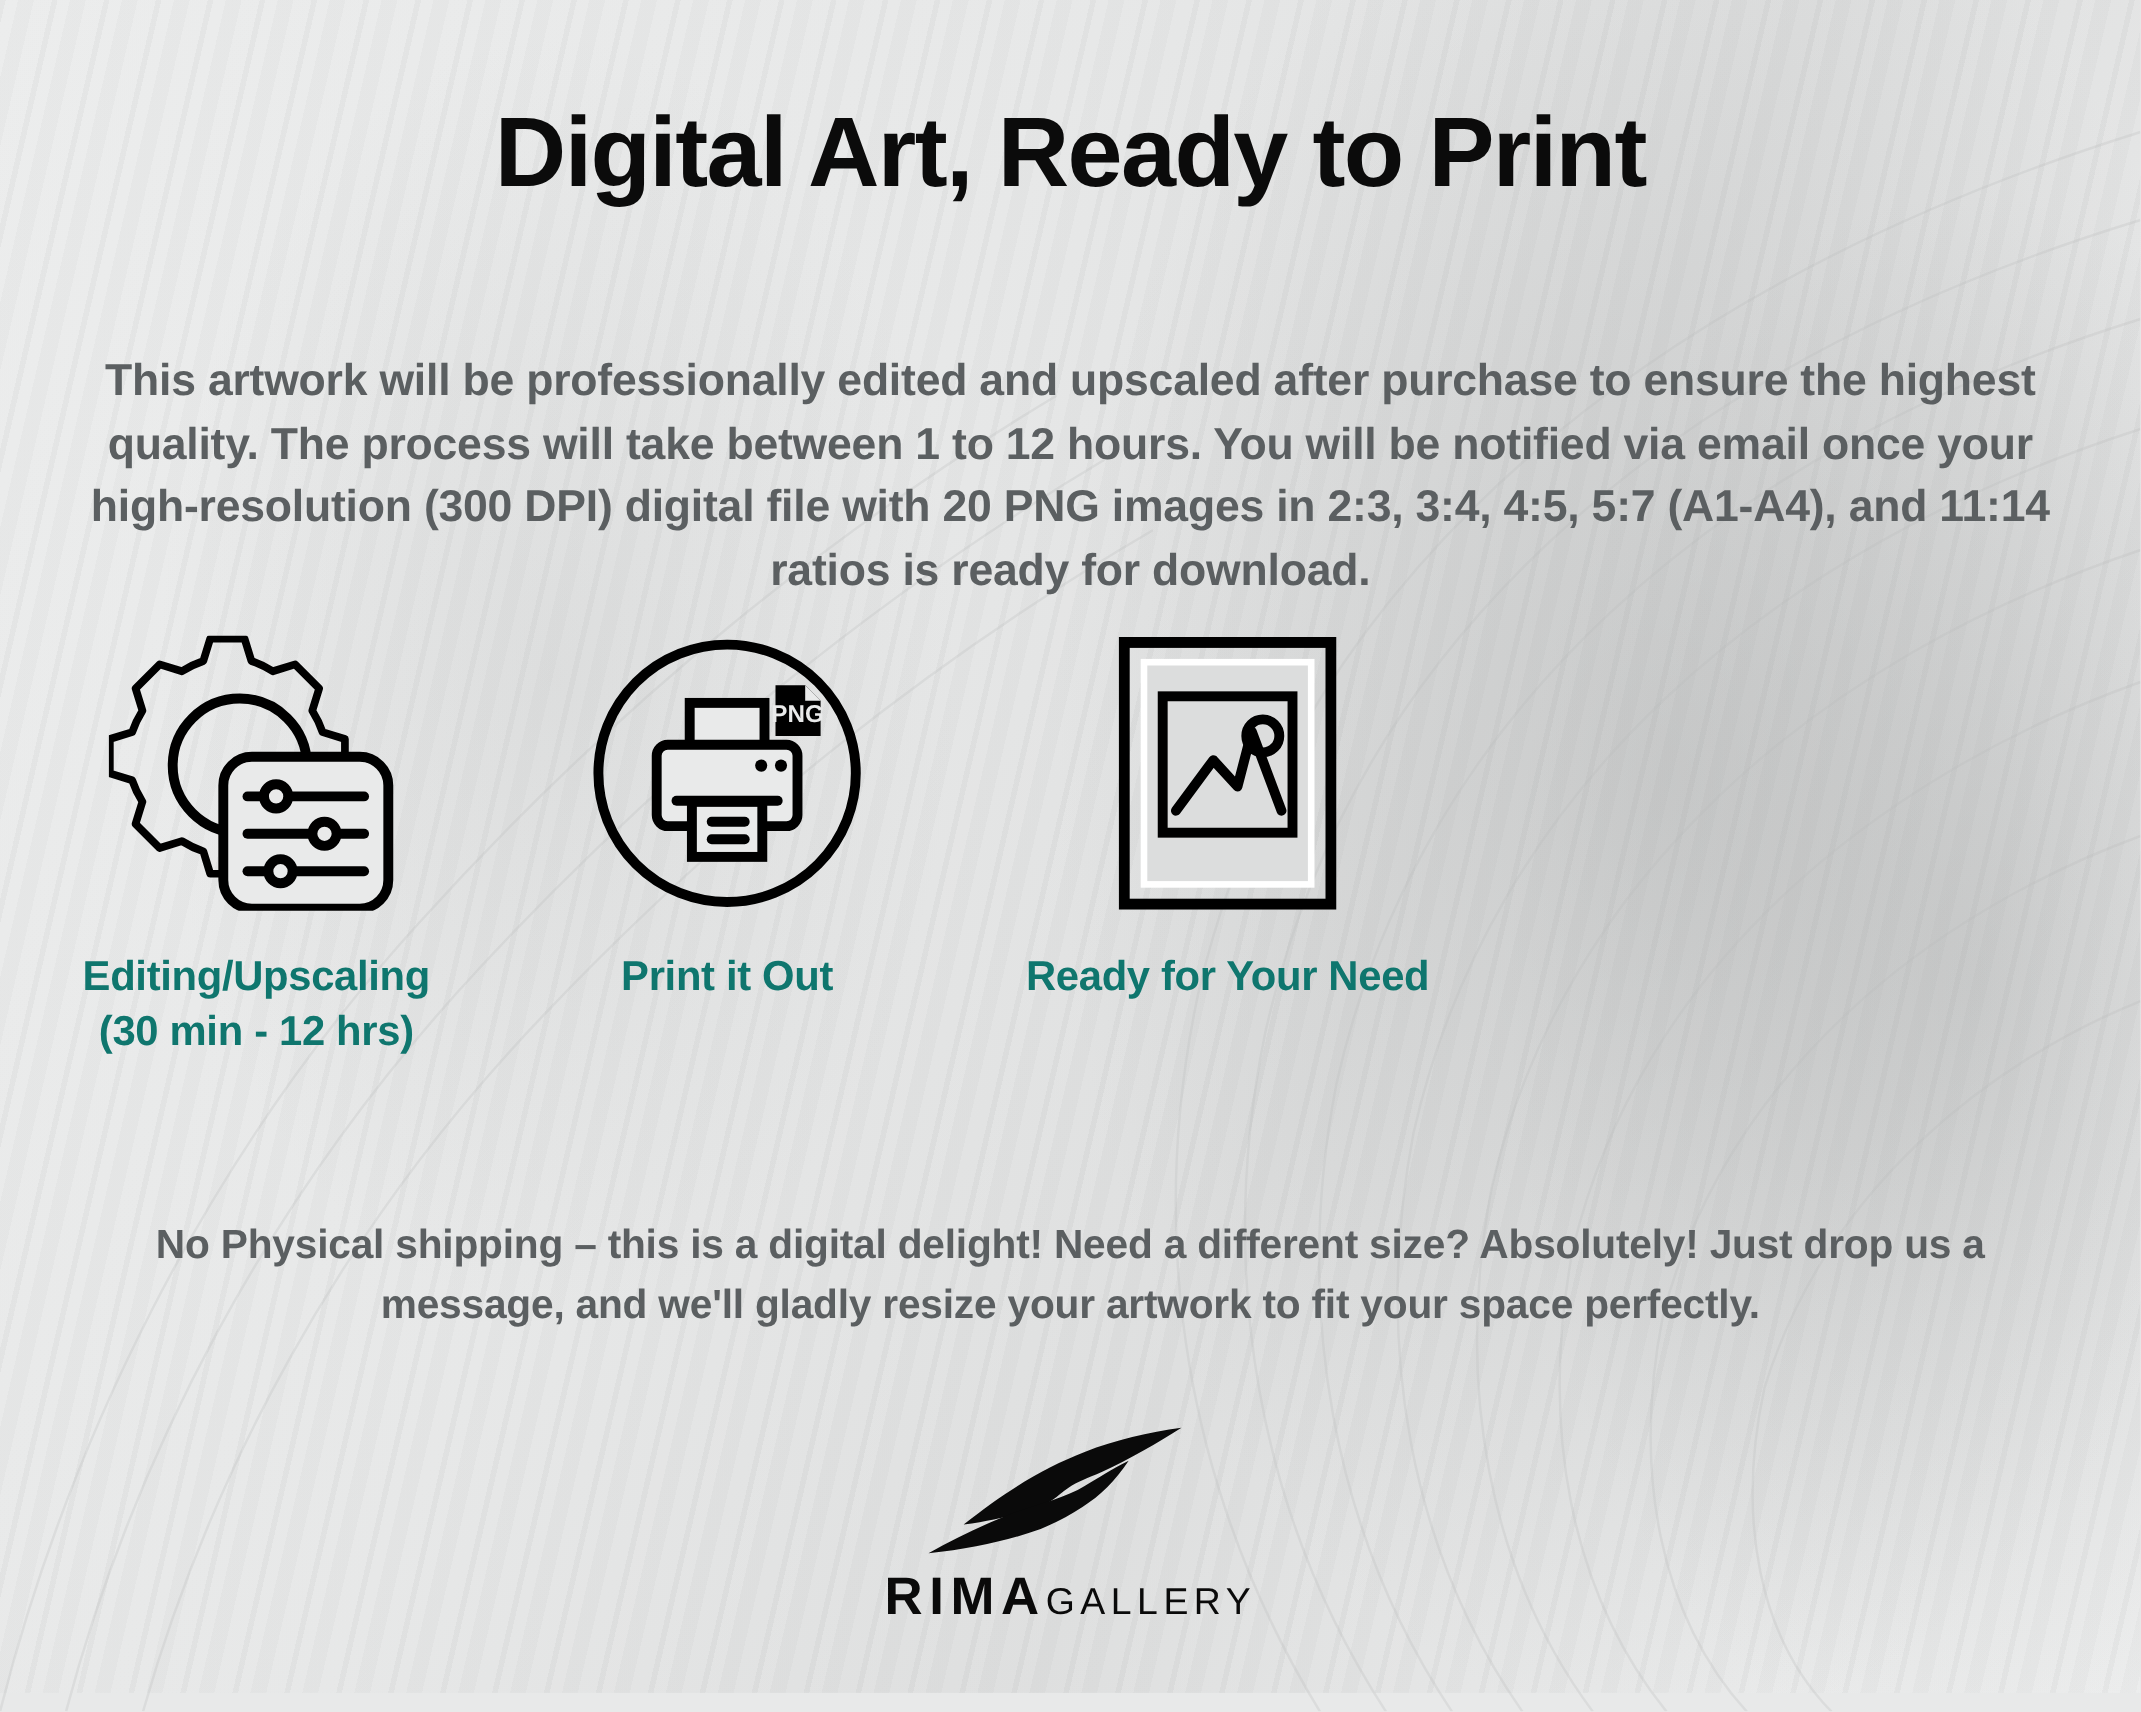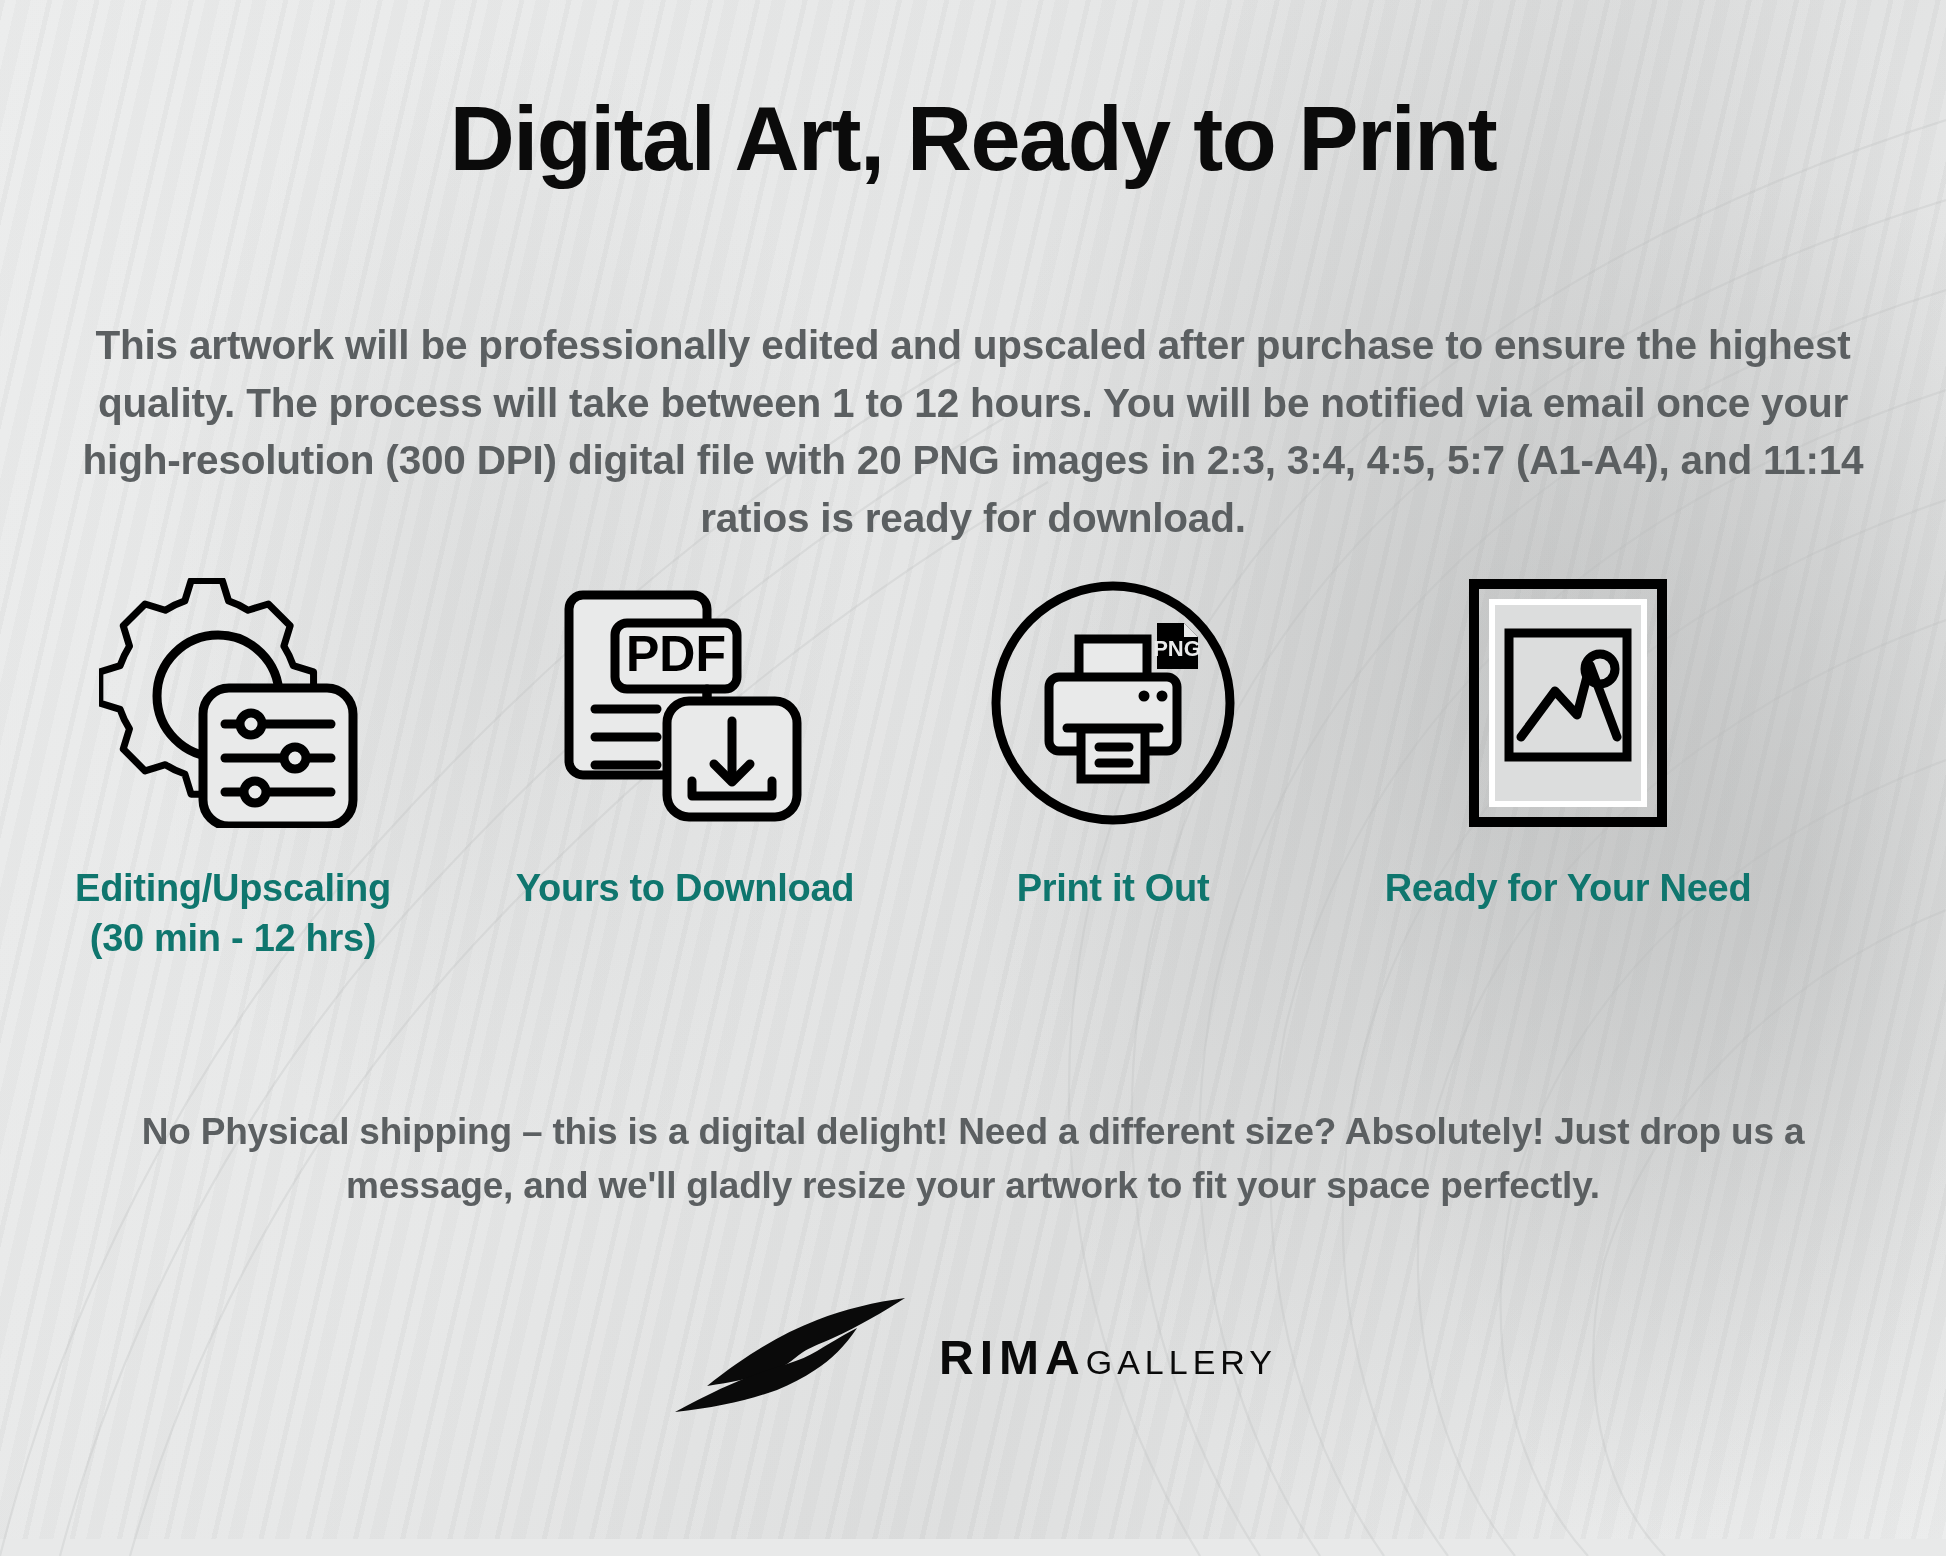--- a/index.html
+++ b/index.html
@@ -105,21 +105,21 @@
     font-size:37px;
     font-weight:bold;
     line-height:1.45;
     color:#5b5f61;
     letter-spacing:-.2px;
   }
 
   
   .logo-wrap {
     position:absolute; top:1290px; left:50%; transform:translateX(-50%);
-    display:flex; flex-direction:row; align-items:center;
+    display:flex; flex-direction:column; align-items:center;
   }
   .logo-word {
     margin-top:6px;
     display:flex;
     align-items:baseline;
     letter-spacing:6px;
     color:#0a0a0a;
   }
   .logo-rima {
     font-size:48px; font-weight:bold;
@@ -174,42 +174,20 @@
             <circle cx="152" cy="146" r="11"></circle>
             <circle cx="196" cy="180" r="11"></circle>
             <circle cx="156" cy="214" r="11"></circle>
           </g>
         </svg>
       </div>
       <div class="feat-label">Editing/Upscaling
 (30 min - 12 hrs)</div>
     </div>
 
-    <div class="feature f2">
-      <div class="icon-box">
-        <svg width="252" height="244" viewBox="0 0 252 244">
-          <rect x="10" y="14" width="138" height="180" rx="14" fill="#e9eaea" stroke="#000" stroke-width="9"></rect>
-          <rect x="56" y="42" width="122" height="66" rx="12" fill="#e9eaea" stroke="#000" stroke-width="9"></rect>
-          <text x="117" y="90" text-anchor="middle" font-family="'Liberation Sans', sans-serif" font-size="50" font-weight="bold" fill="#000">PDF</text>
-          <g stroke="#000" stroke-width="9" stroke-linecap="round">
-            <line x1="36" y1="128" x2="98" y2="128"></line>
-            <line x1="36" y1="156" x2="98" y2="156"></line>
-            <line x1="36" y1="184" x2="98" y2="184"></line>
-            <line x1="148" y1="108" x2="148" y2="125"></line>
-          </g>
-          <rect x="108" y="120" width="130" height="116" rx="22" fill="#e9eaea" stroke="#000" stroke-width="9"></rect>
-          <g stroke="#000" stroke-width="9" stroke-linecap="round" stroke-linejoin="round" fill="none">
-            <line x1="173" y1="140" x2="173" y2="198"></line>
-            <polyline points="155,183 173,201 191,183"></polyline>
-            <polyline points="133,200 133,215 213,215 213,200"></polyline>
-          </g>
-        </svg>
-      </div>
-      <div class="feat-label">Yours to Download</div>
-    </div>
 
     <div class="feature f3">
       <div class="icon-box">
         <svg width="252" height="252" viewBox="0 0 252 252">
           <circle cx="126" cy="126" r="117" fill="none" stroke="#000" stroke-width="9"></circle>
           <rect x="92" y="62" width="68" height="40" fill="#e9eaea" stroke="#000" stroke-width="9"></rect>
           <rect x="62" y="100" width="128" height="74" rx="10" fill="#e9eaea" stroke="#000" stroke-width="9"></rect>
           <g fill="#000">
             <circle cx="157" cy="119" r="5.5"></circle>
             <circle cx="175" cy="119" r="5.5"></circle>

